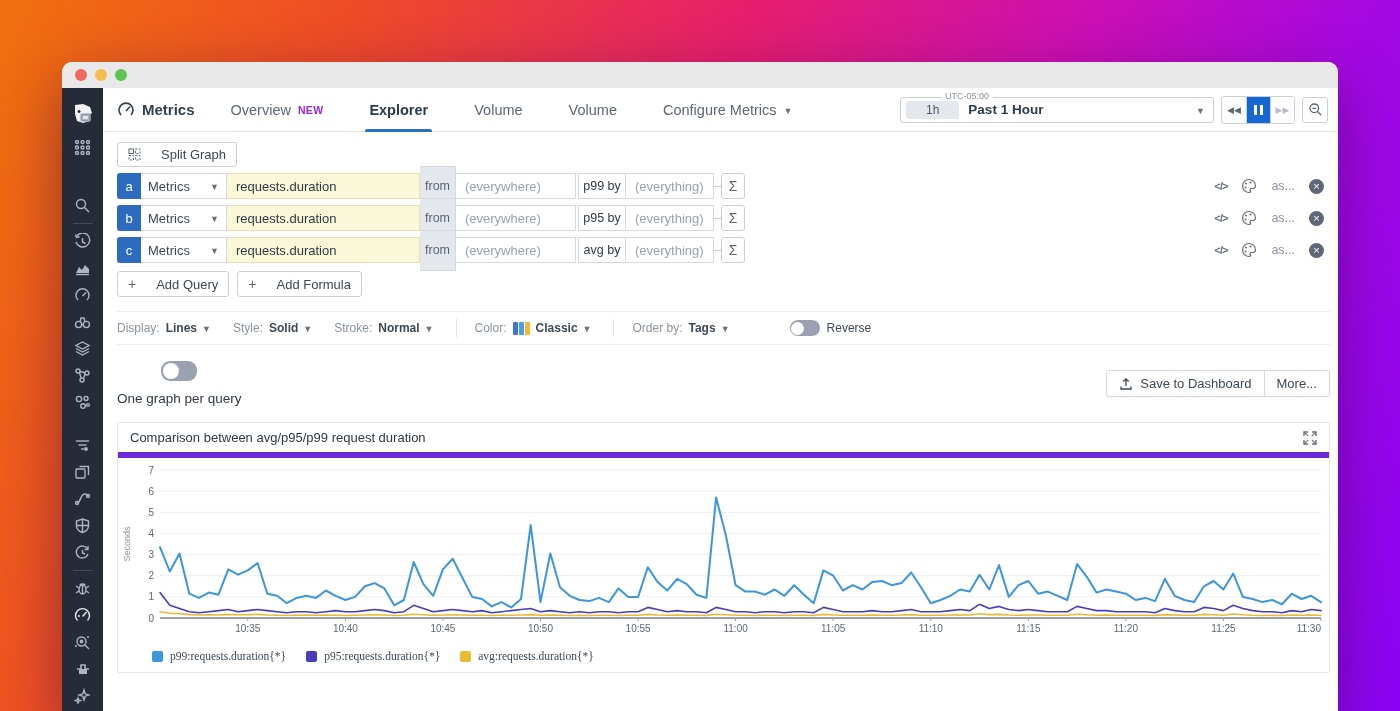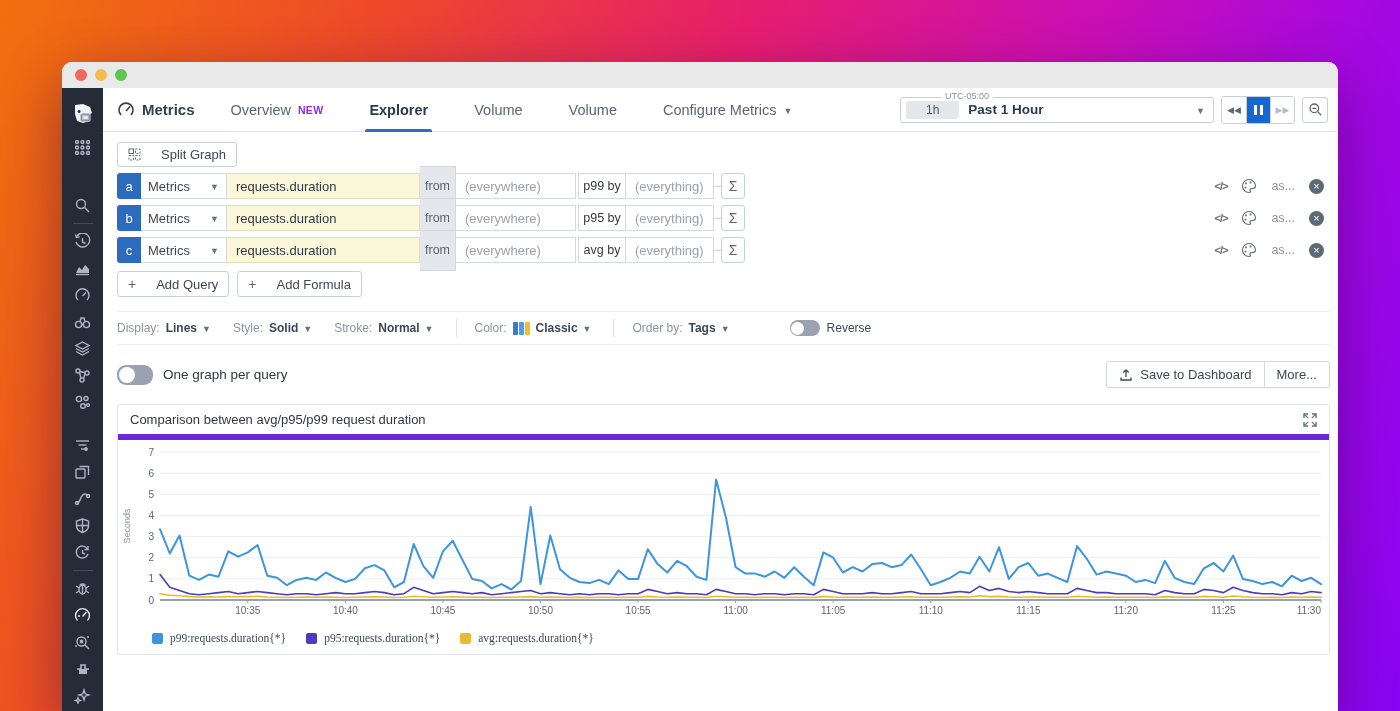--- a/index.html
+++ b/index.html
@@ -101,21 +101,21 @@
   .vsep { width:1px; height:18px; background:#dfe3e9; margin:0 18px 0 0; }
   .palette { display:flex; gap:1px; margin-right:6px; }
   .palette i { width:5px; height:13px; border-radius:1px; display:block; }
   .toggle { width:30px; height:16px; border-radius:9px; background:#9aa2b1; position:relative;
     cursor:pointer; flex-shrink:0; }
   .toggle::after { content:""; position:absolute; left:1.5px; top:1.5px; width:13px; height:13px;
     border-radius:50%; background:#fff; }
   .optrow .toggle { margin-right:7px; }
 
   .graphbar { margin-top:16px; display:flex; align-items:center; }
-  .onegraph { display:flex; align-items:center; gap:10px; font-size:13.5px; color:#2f3946; }
+  .onegraph { display:flex; align-items:center; gap:10px; font-size:13.5px; color:#2f3946;flex-direction:column; }
   .onegraph .toggle { width:36px; height:20px; }
   .onegraph .toggle::after { width:16px; height:16px; left:2px; top:2px; }
   .savegroup { margin-left:auto; display:flex; border:1px solid #d4d9e0; border-radius:3px;
     overflow:hidden; background:#fff; box-shadow:0 1px 2px rgba(0,0,0,.04); }
   .savegroup .sbtn { padding:5px 12px; font-size:13px; color:#3d4856; display:flex; align-items:center;
     gap:7px; cursor:pointer;justify-content:center; }
   .savegroup .sbtn + .sbtn { border-left:1px solid #d4d9e0; }
 
   
   .card { margin-top:16px; border:1px solid #e4e7ec; border-radius:2px; background:#fff; width:1213px; }

